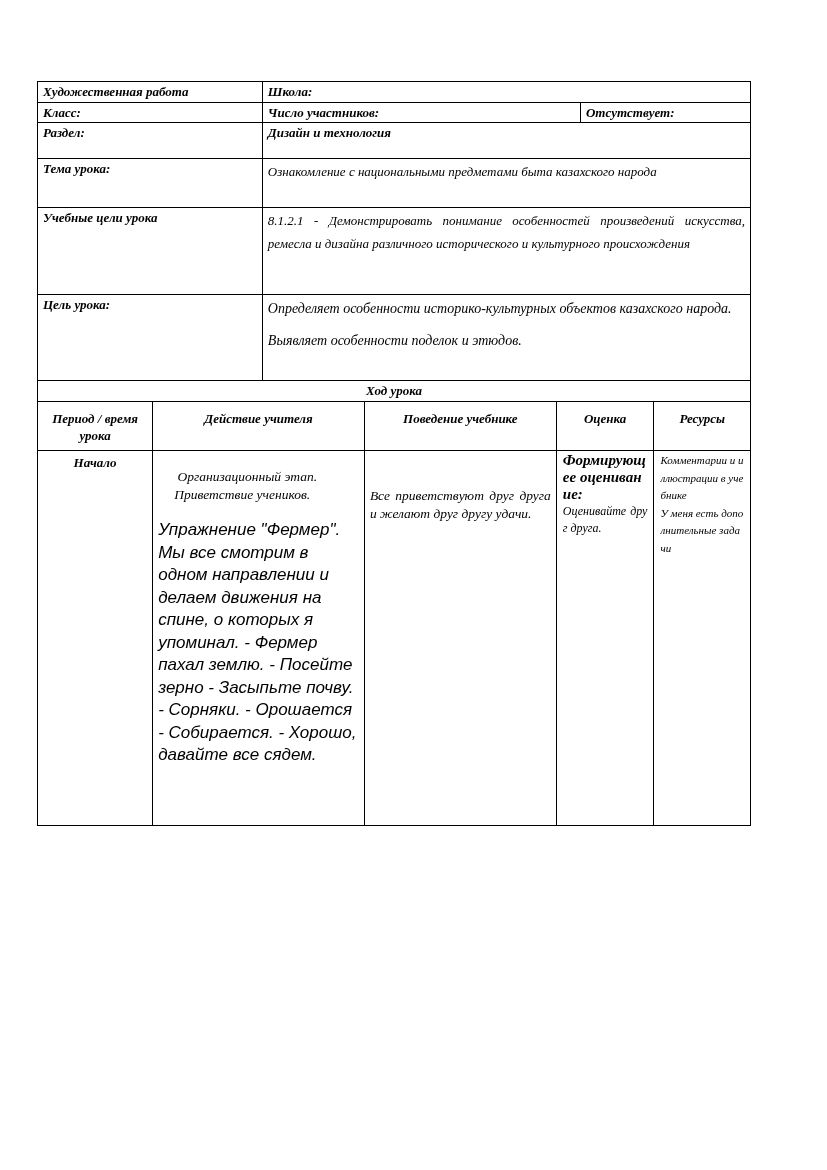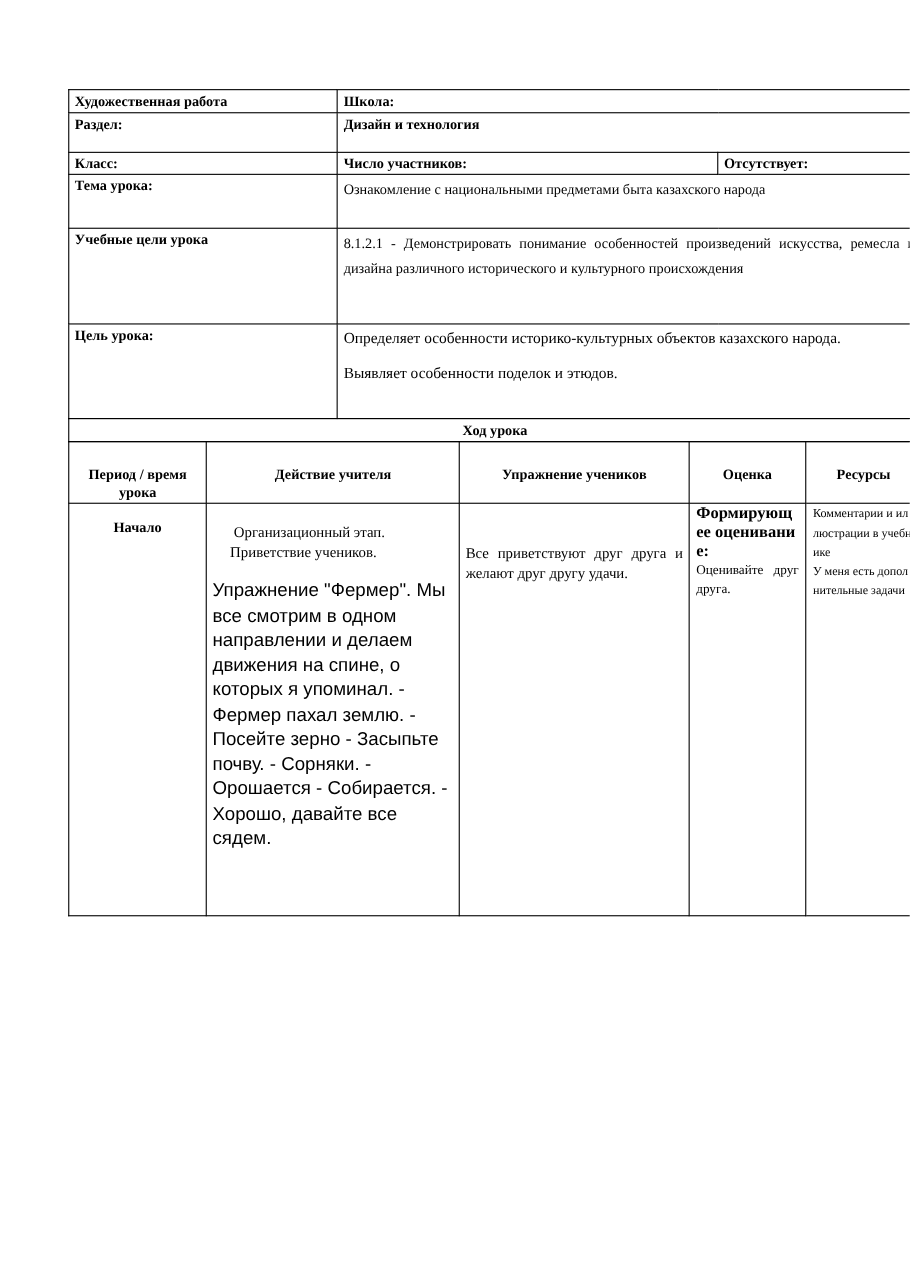--- a/index.html
+++ b/index.html
@@ -10,28 +10,29 @@
   body {
     width: 827px;
     height: 1170px;
     position: relative;
     font-family: "Liberation Serif", serif;
     color: #000000;
     overflow: hidden;
   }
   .doc {
     position: absolute;
-    left: 62px;
+    left: 37px;
     top: 81px;
     width: 650px;
+    font-style: italic;
   }
   table.t {
     border-collapse: collapse;
     table-layout: fixed;
-    width: 776px;
+    width: 714px;
   }
   table.t + table.t { margin-top: -1px; }
   td {
     border: 1px solid #000000;
     vertical-align: top;
     padding: 1px 5px;
     overflow: hidden;
   }
   .lbl {
     font-weight: bold;
@@ -47,21 +48,21 @@
     font-size: 14px;
     line-height: 22px;
     margin: 2px 0 10px 0;
   }
   .center { text-align: center; }
   .hdr {
     font-weight: bold;
     font-size: 13px;
     line-height: 17px;
     text-align: center;
-    padding-top: 20px;
+    padding-top: 8px;
   }
   .small {
     font-size: 13.5px;
     line-height: 17.5px;
   }
   .sans {
     font-family: "Liberation Sans", sans-serif;
     font-size: 17px;
     line-height: 22.5px;
     margin-top: 13px;
@@ -99,28 +100,28 @@
     <colgroup>
         <col style="width:205px">
         <col style="width:290px">
         <col style="width:155px">
       </colgroup>
     <tbody>
         <tr style="height:21px">
       <td class="lbl">Художественная работа</td>
       <td class="lbl" colspan="2">Школа:</td>
     </tr>
-    <tr style="height:36px">
-      <td class="lbl">Раздел:</td>
-      <td class="lbl" colspan="2">Дизайн и технология</td>
-    </tr>
     <tr style="height:20px">
       <td class="lbl">Класс:</td>
       <td class="lbl">Число участников:</td>
       <td class="lbl">Отсутствует:</td>
+    </tr>
+    <tr style="height:36px">
+      <td class="lbl">Раздел:</td>
+      <td class="lbl" colspan="2">Дизайн и технология</td>
     </tr>
     <tr style="height:49px">
       <td class="lbl">Тема урока:</td>
       <td class="val" colspan="2">Ознакомление с национальными предметами быта казахского народа</td>
     </tr>
     <tr style="height:87px">
       <td class="lbl">Учебные цели урока</td>
       <td class="val just" colspan="2">8.1.2.1 - Демонстрировать понимание особенностей произведений искусства, ремесла и дизайна различного исторического и культурного происхождения</td>
     </tr>
     <tr style="height:86px">
@@ -146,27 +147,27 @@
         <col style="width:105px">
         <col style="width:193px">
         <col style="width:175px">
         <col style="width:89px">
         <col style="width:88px">
       </colgroup>
     <tbody>
         <tr style="height:49px">
       <td class="hdr">Период / время урока</td>
       <td class="hdr">Действие учителя</td>
-      <td class="hdr">Упражнение учеников</td>
+      <td class="hdr">Поведение учебнике</td>
       <td class="hdr">Оценка</td>
       <td class="hdr">Ресурсы</td>
     </tr>
     <tr style="height:375px">
       <td>
-        <div class="lbl center" style="padding-top:12px">Начало</div>
+        <div class="lbl center" style="padding-top:2px">Начало</div>
       </td>
       <td>
         <p class="small teacher-p1"> Организационный этап. Приветствие учеников.</p>
         <div class="sans">Упражнение "Фермер". Мы все смотрим в одном направлении и делаем движения на спине, о которых я упоминал. - Фермер пахал землю. - Посейте зерно - Засыпьте почву. - Сорняки. - Орошается - Собирается. - Хорошо, давайте все сядем.</div>
       </td>
       <td>
         <div class="small just">Все приветствуют друг друга и желают друг другу удачи.</div>
       </td>
       <td style="padding:1px 6px">
         <div class="assess-wrap">

